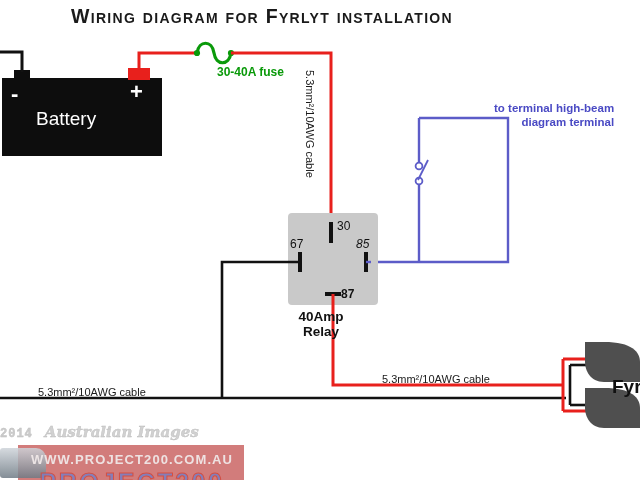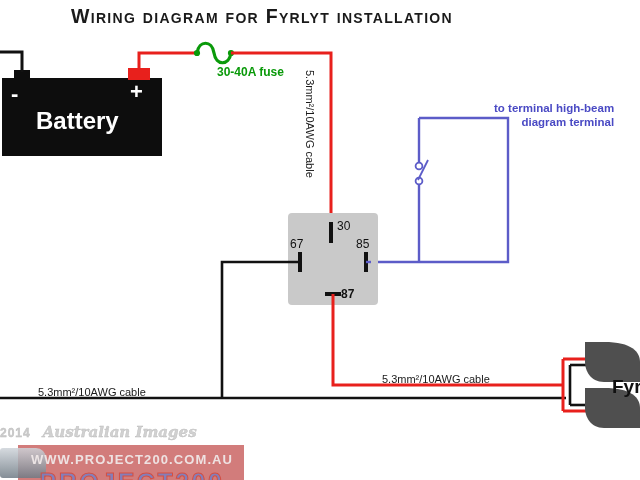--- a/index.html
+++ b/index.html
@@ -39,22 +39,22 @@
     font-weight: 700;
     font-variant: small-caps;
     letter-spacing: 1.3px;
     color: #1a1a1a;
   }
 
   
   #battery-label {
     left: 36px;
     top: 108px;
-    font-size: 24px;
-    font-weight: 700;
+    font-size: 19px;
+    font-weight: 400;
     color: #ffffff;
   }
   #battery-neg {
     left: 11px;
     top: 82px;
     font-size: 22px;
     font-weight: 700;
     color: #ffffff;
   }
   #battery-pos {
@@ -106,21 +106,21 @@
   }
 
   
   .relay-pin-label {
     font-size: 12px;
     font-weight: 400;
     color: #111111;
   }
   #relay-pin-30 { left: 337px; top: 220px; }
   #relay-pin-86 { left: 290px; top: 238px; }
-  #relay-pin-85 { left: 356px; top: 238px; }
+  #relay-pin-85 { left: 356px; top: 238px; font-style: italic; }
   #relay-pin-87 { left: 341px; top: 288px; font-weight: bold; }
   #relay-name {
     left: 266px;
     top: 309px;
     width: 110px;
     text-align: center;
     font-size: 13.5px;
     font-weight: 700;
     color: #111111;
     line-height: 1.12;
@@ -155,21 +155,21 @@
     font-family: "DejaVu Serif", serif;
     font-size: 15px;
     font-style: italic;
     font-weight: 700;
     color: #cfcfcf;
     -webkit-text-stroke: 0.4px #b9b9b9;
     opacity: 0.95;
   }
   #watermark-year {
     display: inline-block;
-    font-family: Liberation Sans, sans-serif;
+    font-family: Liberation Mono, monospace;
     font-style: normal;
     font-size: 12px;
     letter-spacing: 1px;
     color: #c9c9c9;
     margin-right: 12px;
   }
   #watermark-banner {
     position: absolute;
     left: 18px;
     top: 445px;
@@ -291,20 +291,24 @@
     <span>to terminal high-beam</span><br>
     <span>diagram terminal</span>
   </div>
 
 
   <div class="lbl relay-pin-label" id="relay-pin-30">30</div>
   <div class="lbl relay-pin-label" id="relay-pin-86">67</div>
   <div class="lbl relay-pin-label" id="relay-pin-85">85</div>
   <div class="lbl relay-pin-label" id="relay-pin-87">87</div>
 
+  <div class="lbl" id="relay-name">
+    <span>40Amp</span><br>
+    <span>Relay</span>
+  </div>
 
   <div class="lbl" id="cable-label-left">5.3mm²/10AWG cable</div>
   <div class="lbl" id="cable-label-right">5.3mm²/10AWG cable</div>
 
   <div class="lbl" id="lights-label">Fyrl</div>
 
   <div class="lbl" id="watermark-script">
     <span id="watermark-year">2014</span><span>Australian Images</span>
   </div>
   <div id="watermark-banner"></div>

